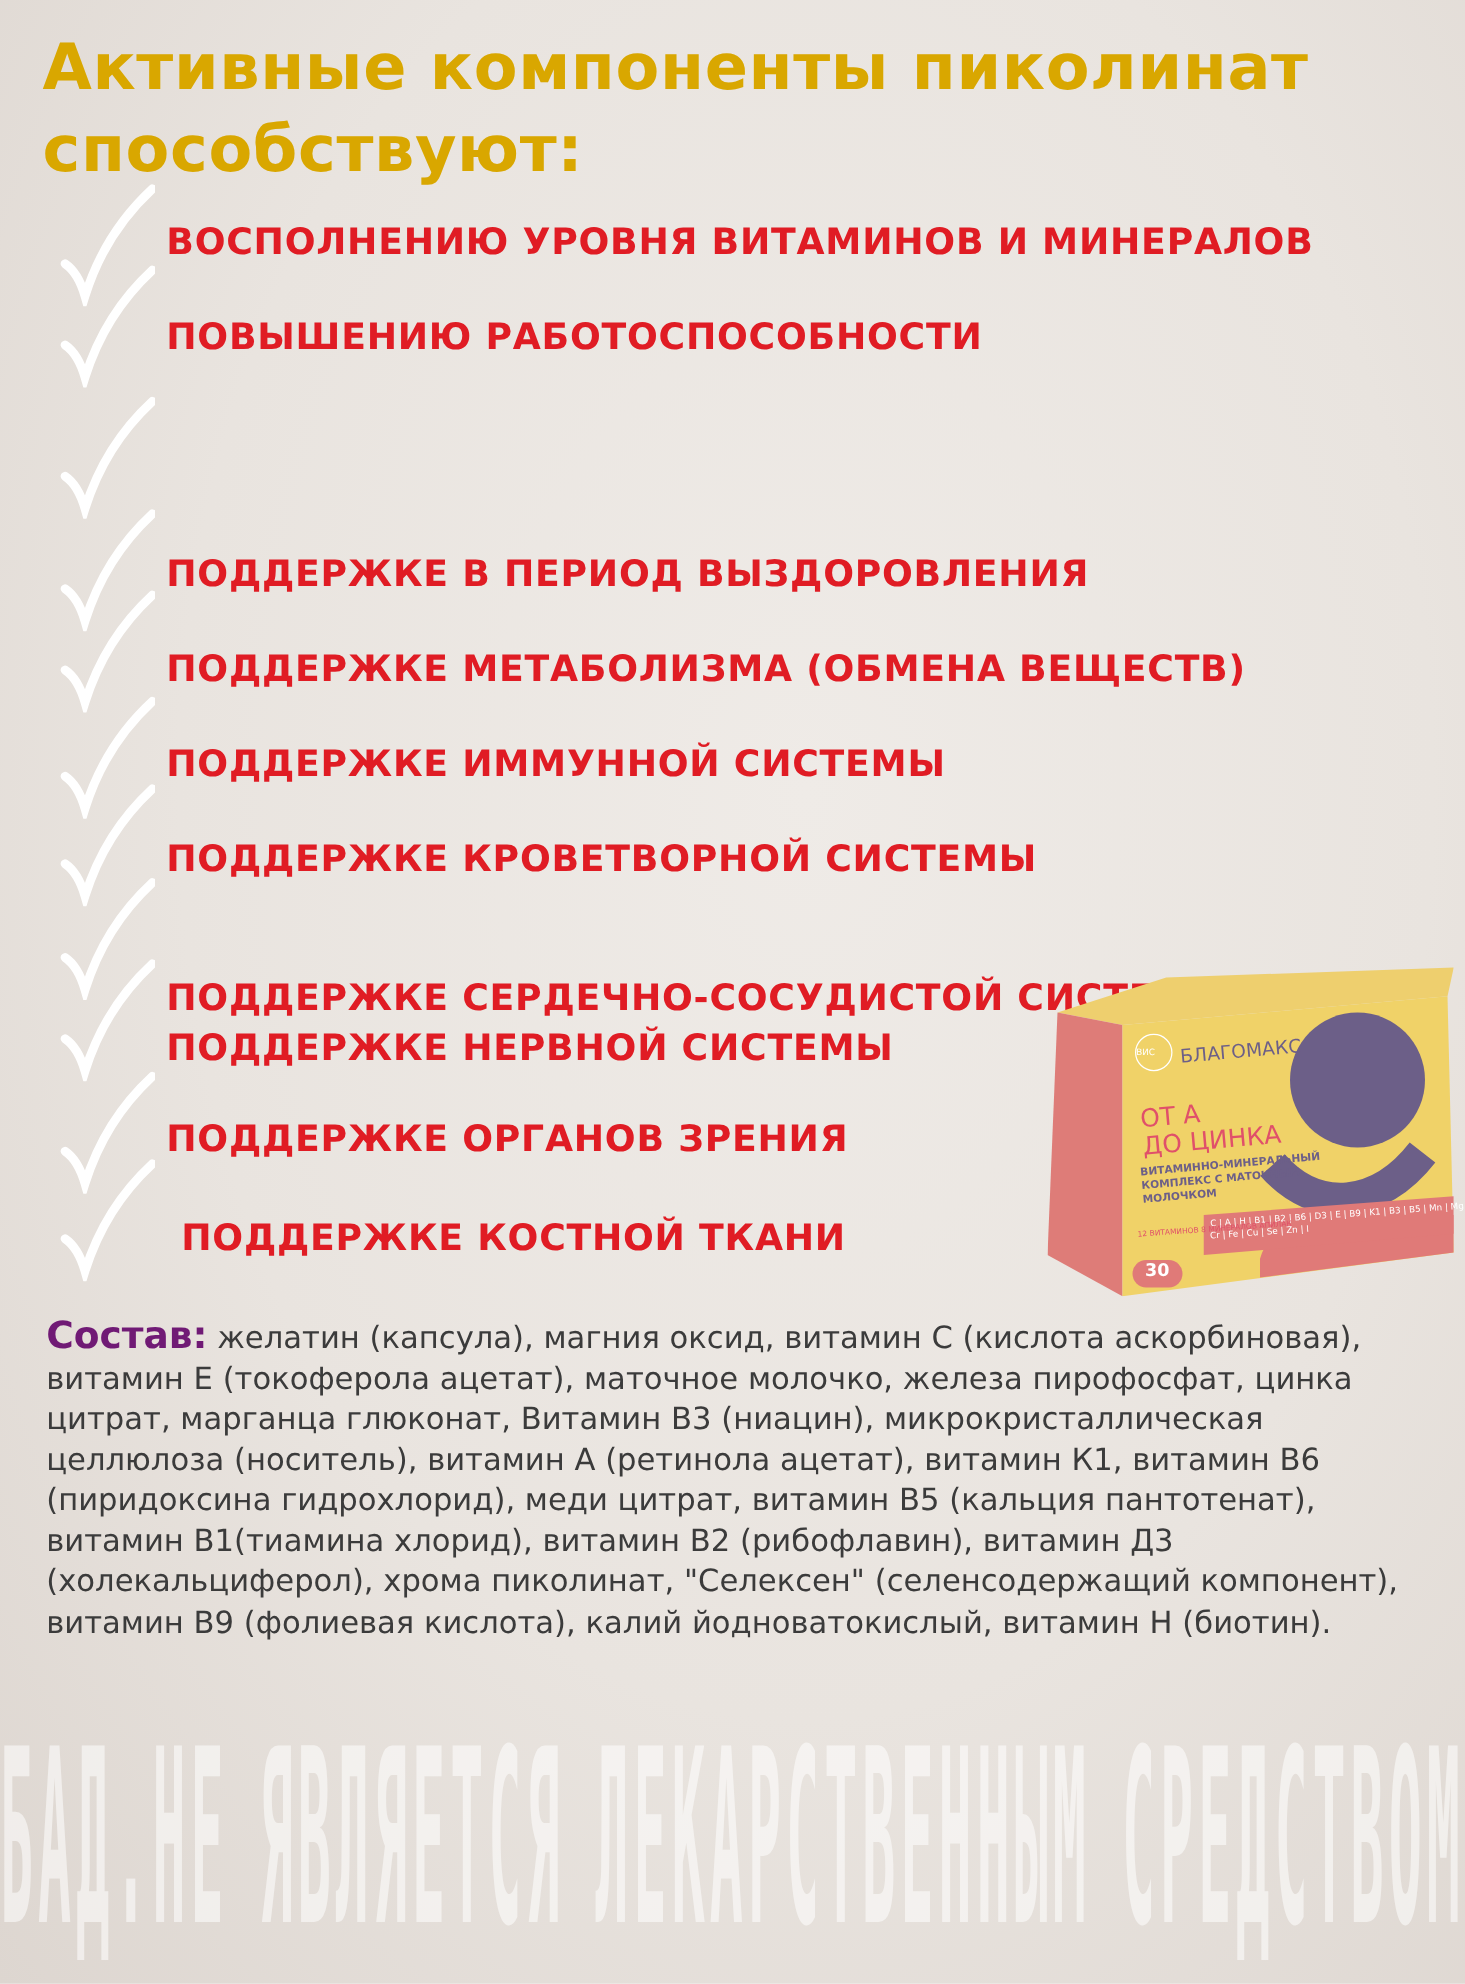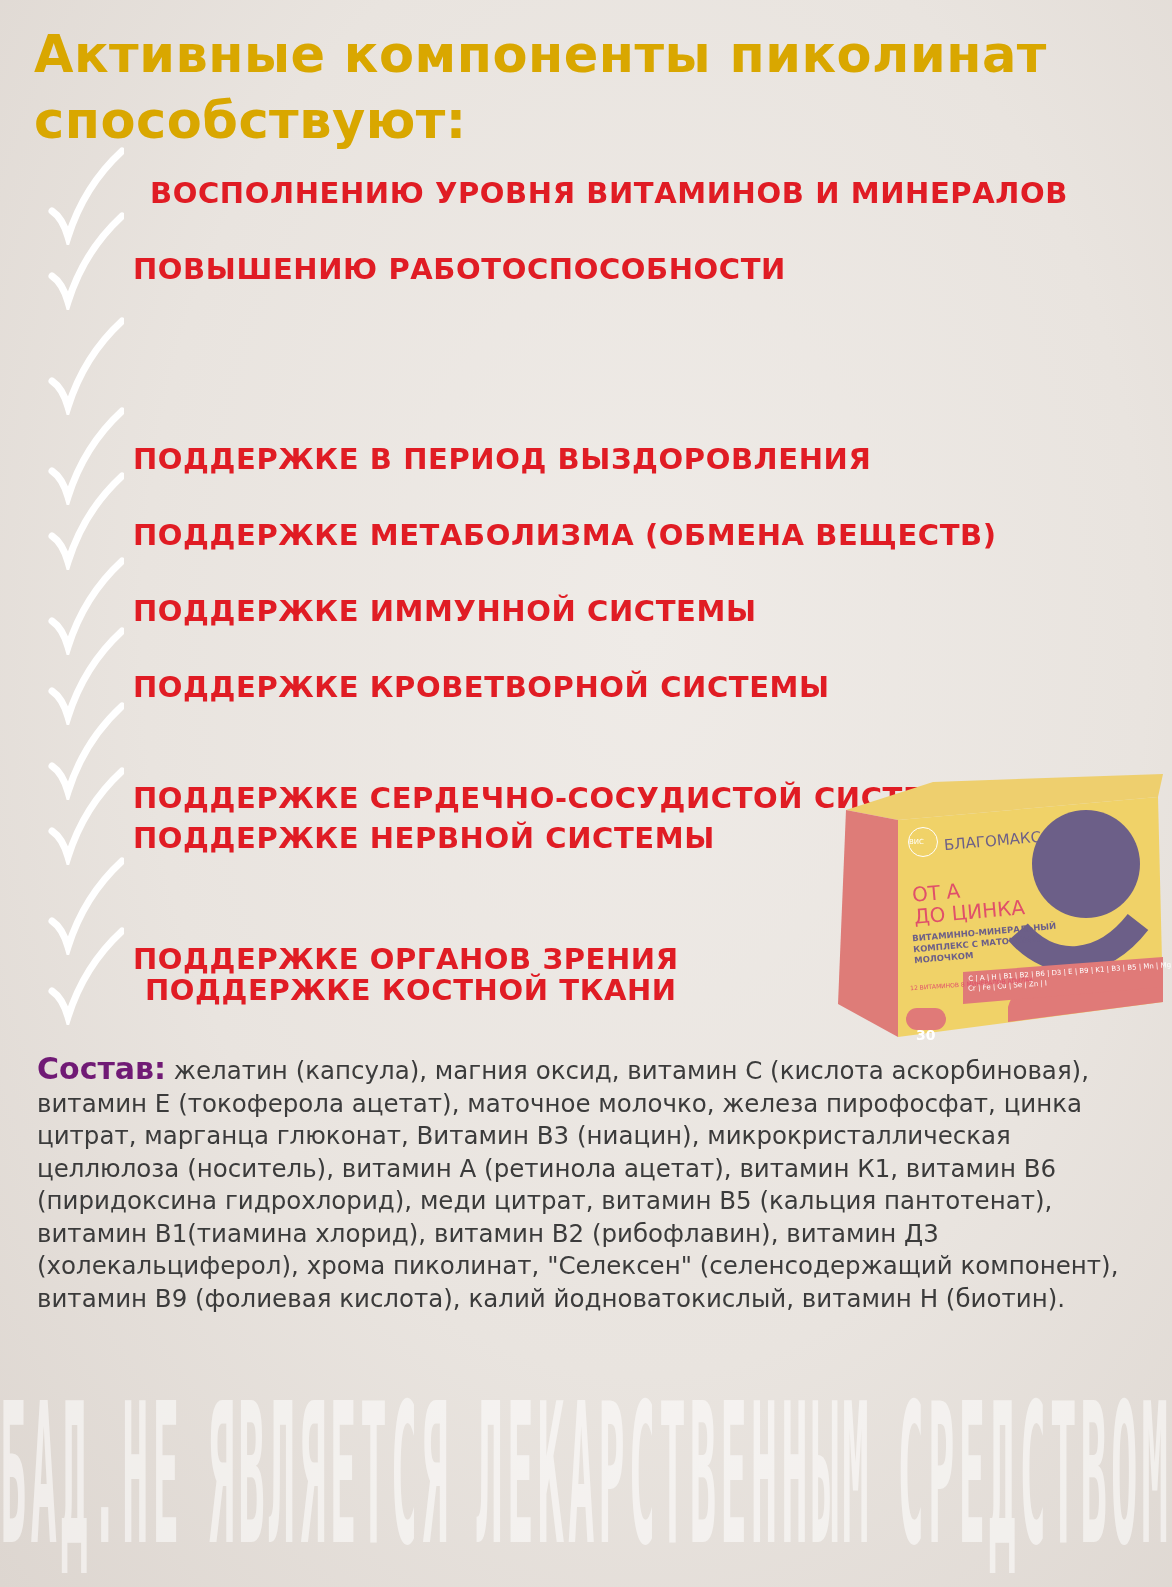--- a/index.html
+++ b/index.html
@@ -72,31 +72,31 @@
       </svg></div>
   <div class="check" style="top:855px;"><svg viewBox="0 0 80 100">
         <path d="M8 66 C14 70 20 78 24 92 C34 60 52 30 78 6" stroke="#fff" stroke-width="7" fill="none" stroke-linecap="round"></path>
       </svg></div>
   <div class="check" style="top:925px;"><svg viewBox="0 0 80 100">
         <path d="M8 66 C14 70 20 78 24 92 C34 60 52 30 78 6" stroke="#fff" stroke-width="7" fill="none" stroke-linecap="round"></path>
       </svg></div>
 </div>
 
 <div>
-  <div class="item-text" style="top:174px;margin-left:17px;">восполнению уровня витаминов и минералов</div>
+  <div class="item-text" style="top:174px;">восполнению уровня витаминов и минералов</div>
   <div class="item-text" style="top:250px;">повышению работоспособности</div>
   <div class="item-text" style="top:326px;">
   </div>
   <div class="item-text" style="top:440px;">поддержке в период выздоровления</div>
   <div class="item-text" style="top:516px;">поддержке метаболизма (обмена веществ)</div>
   <div class="item-text" style="top:592px;">поддержке иммунной системы</div>
   <div class="item-text" style="top:668px;">поддержке кроветворной системы</div>
   <div class="item-text" style="top:743px;margin-top:36px;">поддержке сердечно-сосудистой системы</div>
   <div class="item-text" style="top:819px;">поддержке нервной системы</div>
-  <div class="item-text" style="top:940px;">поддержке органов зрения</div>
+  <div class="item-text" style="top:892px;">поддержке органов зрения</div>
   <div class="item-text" style="top:971px;margin-left:12px;">поддержке костной ткани</div>
 </div>
 
 <div class="box">
   <svg viewBox="0 0 325 265" width="325" height="265" xmlns="http://www.w3.org/2000/svg">
 
     <polygon points="8,38 95,10 325,2 320,25 60,48" fill="#eecf6e"></polygon>
 
     <polygon points="8,38 60,48 60,265 0,232" fill="#de7c78"></polygon>
 
@@ -115,21 +115,21 @@
   <div style="position:absolute;left:70px;top:55px;width:28px;height:28px;border:1.5px solid #fff;border-radius:50%;color:#fff;font-size:7px;text-align:left;line-height:28px;">ВИС</div>
   <div style="position:absolute;left:75px;top:107px;color:#e0506a;font-family:'DejaVu Sans',sans-serif;font-size:20px;line-height:22px;transform:rotate(-5deg);">
     <div>ОТ А</div>
     <div>ДО ЦИНКА</div>
   </div>
   <div style="position:absolute;left:75px;top:155px;color:#6c5f88;font-family:'DejaVu Sans',sans-serif;font-weight:bold;font-size:8.5px;line-height:11px;transform:rotate(-5deg);">
     <div>ВИТАМИННО-МИНЕРАЛЬНЫЙ</div>
     <div>КОМПЛЕКС С МАТОЧНЫМ</div>
     <div>МОЛОЧКОМ</div>
   </div>
-  <div style="position:absolute;left:78px;top:237px;color:#fff;font-size:14px;font-weight:bold;margin-top:18px;">30</div>
+  <div style="position:absolute;left:78px;top:237px;color:#fff;font-size:14px;font-weight:bold;">30</div>
   <div style="position:absolute;left:130px;top:196px;color:#fff;font-size:7px;transform:rotate(-4deg);white-space:nowrap;">C | A | H | B1 | B2 | B6 | D3 | E | B9 | K1 | B3 | B5 | Mn | Mg</div>
   <div style="position:absolute;left:130px;top:210px;color:#fff;font-size:7px;transform:rotate(-4deg);white-space:nowrap;">Cr | Fe | Cu | Se | Zn | I</div>
   <div style="position:absolute;left:72px;top:208px;color:#e0506a;font-size:6px;transform:rotate(-4deg);white-space:nowrap;">
     <span>12</span>
     <span>ВИТАМИНОВ</span>
     <span>8</span>
     <span>МИНЕРАЛОВ</span>
     <span>АПИЛАК</span>
   </div>
 </div>

